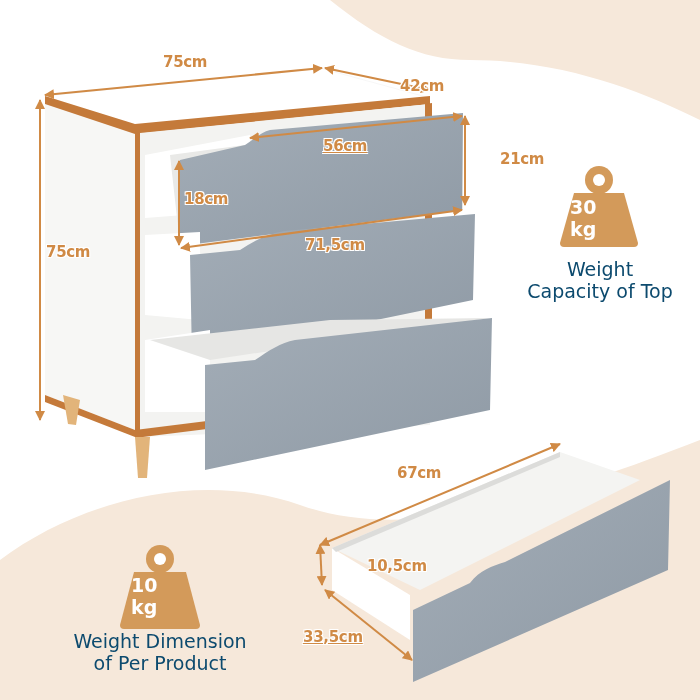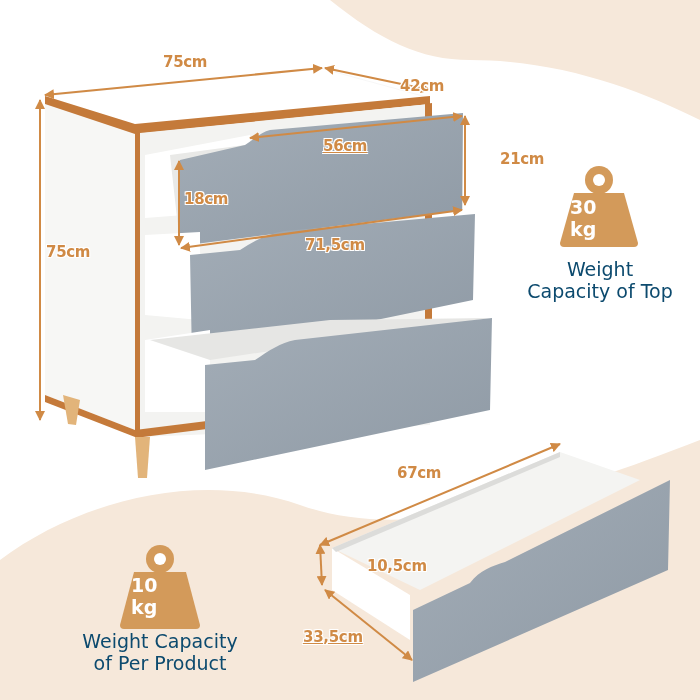--- a/index.html
+++ b/index.html
@@ -104,16 +104,16 @@
   <div class="cap" style="left:500px;top:258px;width:200px;">
     <div>Weight</div>
     <div>Capacity of Top</div>
   </div>
 
   <div class="wt" style="left:131px;top:574px;width:60px;">
     <div>10</div>
     <div>kg</div>
   </div>
   <div class="cap" style="left:50px;top:630px;width:220px;">
-    <div>Weight Capacity</div>
+    <div>Weight Dimension</div>
     <div>of Per Product</div>
   </div>
 </div>
 
 </body></html>

